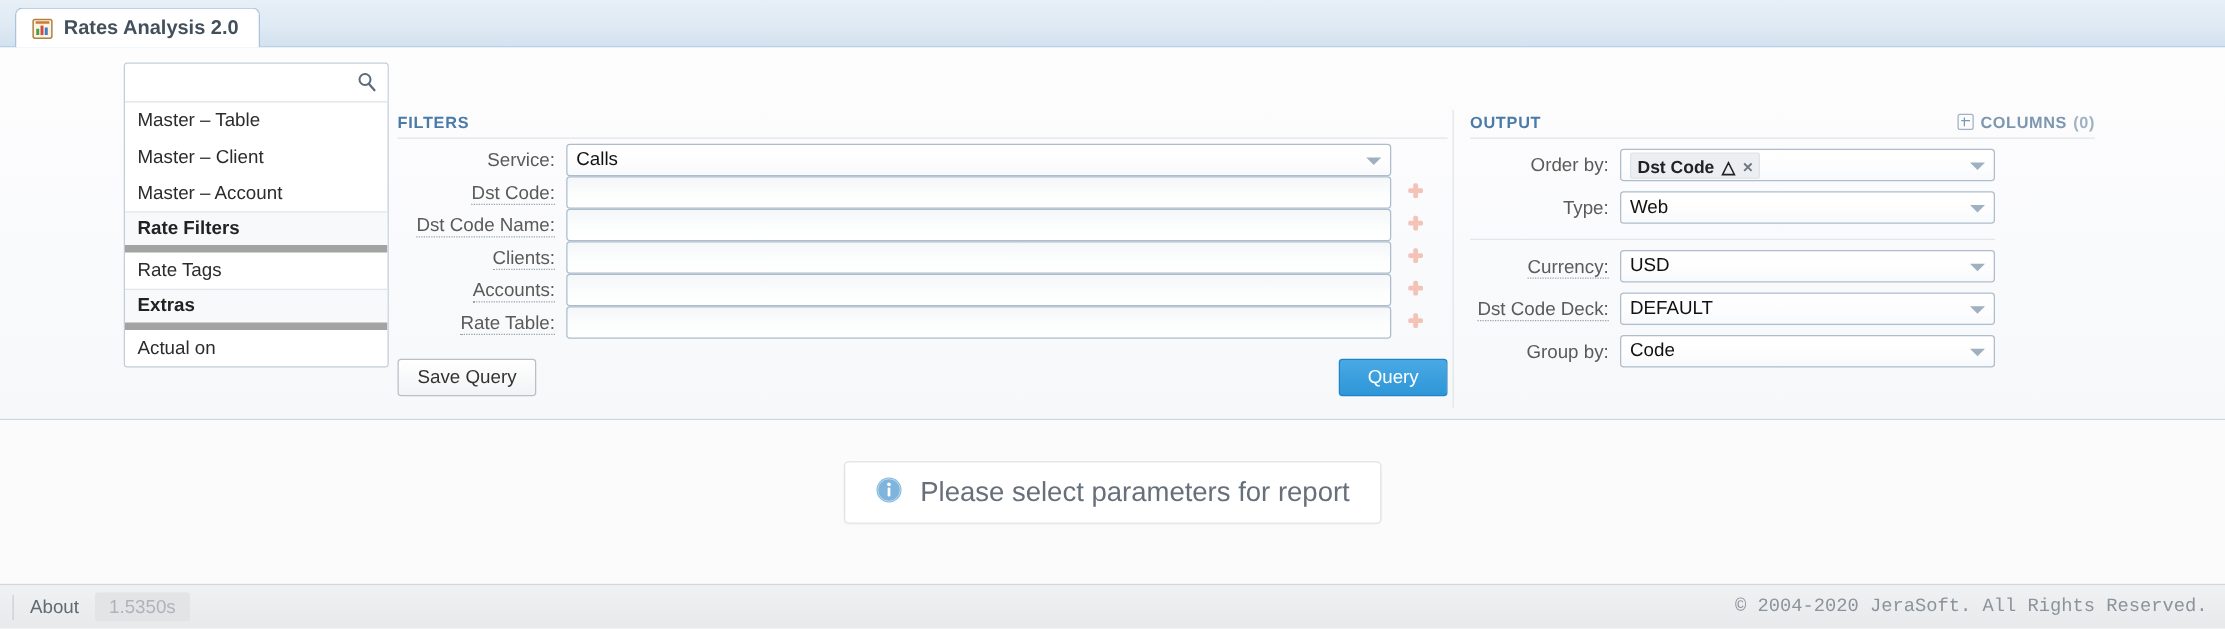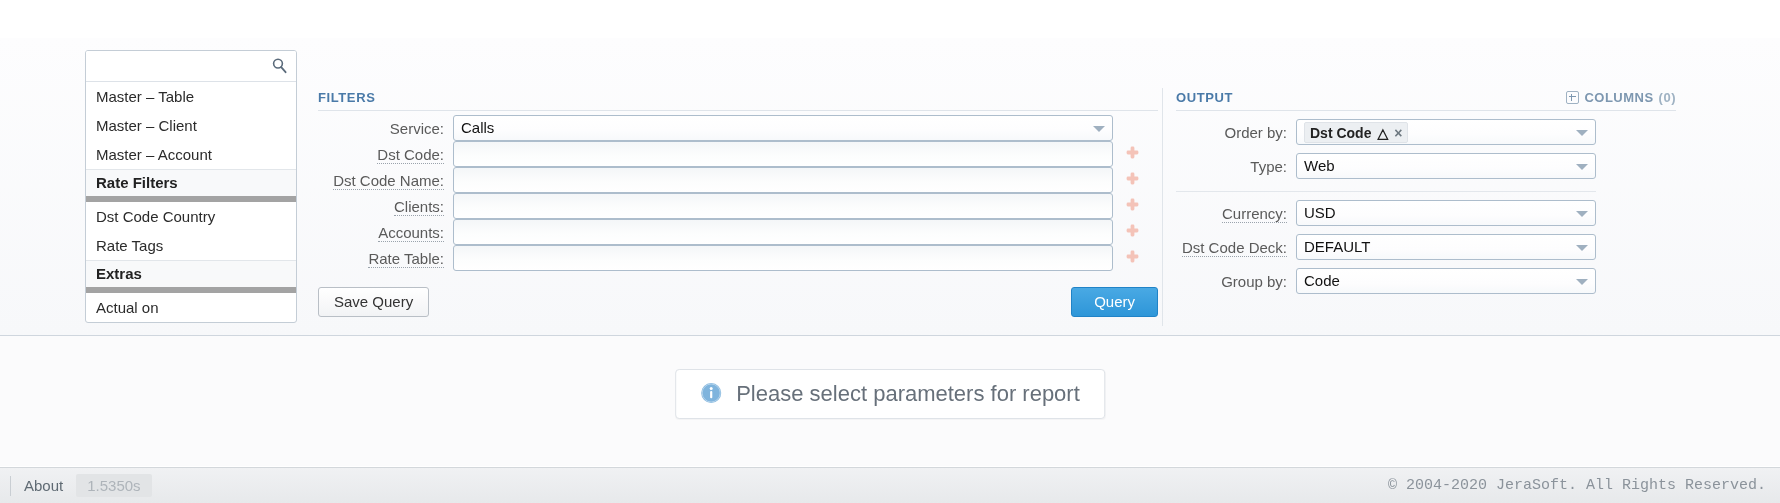--- a/index.html
+++ b/index.html
@@ -33,21 +33,21 @@
   
   .body{
     position:absolute;left:0;top:38px;width:1780px;height:298px;
     background:linear-gradient(to bottom,#fdfdfe 0%,#f7f8fa 100%);
     border-bottom:1px solid #cfd6de;
     box-sizing:border-box;
   }
 
   
   .tpl{
-    position:absolute;left:85px;top:12px;width:212px;
+    position:absolute;left:99px;top:12px;width:212px;
     background:#fff;
     border:1px solid #c4cdd6;border-radius:3px;
     box-sizing:border-box;
     overflow:hidden;
   }
   .tpl-search{
     position:relative;height:30px;border-bottom:1px solid #dde2e8;
     background:#fff;
   }
   .tpl-search input{
@@ -183,39 +183,52 @@
   }
   .copy{
     position:absolute;right:14px;font-size:15px;color:#8b939b;white-space:nowrap;font-family:Liberation Mono, monospace;
   }
 </style>
 </head>
 <body>
 
 <div class="app">
 
+  <div class="tabbar">
+    <div class="tab">
+      <span class="tab-ico">
+        <svg width="18" height="18" viewBox="0 0 18 18">
+          <rect x="1.5" y="1.5" width="15" height="15" rx="1.5" fill="#fdf4e6" stroke="#b08040" stroke-width="1.2"></rect>
+          <rect x="3.5" y="3" width="11" height="2" fill="#d0782f"></rect>
+          <rect x="4" y="9" width="2.4" height="5" fill="#4b9e46"></rect>
+          <rect x="7.4" y="6.5" width="2.4" height="7.5" fill="#d14c3c"></rect>
+          <rect x="10.8" y="8" width="2.4" height="6" fill="#3f7fc0"></rect>
+        </svg>
+      </span>
+      <span class="tab-title">Rates Analysis 2.0</span>
+    </div>
+  </div>
 
   <div class="body">
 
     <div class="tpl">
       <div class="tpl-search">
         <input value="" placeholder="" style="">
         <span class="mag">
           <svg width="17" height="17" viewBox="0 0 17 17">
             <circle cx="7" cy="6.6" r="4.4" fill="none" stroke="#5b6b7b" stroke-width="1.6"></circle>
             <line x1="10.2" y1="10.2" x2="14.6" y2="15.2" stroke="#5b6b7b" stroke-width="1.8" stroke-linecap="round"></line>
           </svg>
         </span>
       </div>
       <div id="tpl-list">
           <div class="tpl-item">Master – Table</div>
           <div class="tpl-item">Master – Client</div>
           <div class="tpl-item">Master – Account</div>
           <div class="tpl-head">Rate Filters</div>
-          <div class="tpl-item">Dst Code Country</div>
           <div class="tpl-item">Rate Tags</div>
           <div class="tpl-head">Extras</div>
           <div class="tpl-item">Actual on</div>
         </div>
     </div>
 
     <div class="filters">
       <div class="filters-hdr panel-rule">
         <span class="panel-title">FILTERS</span>
       </div>

